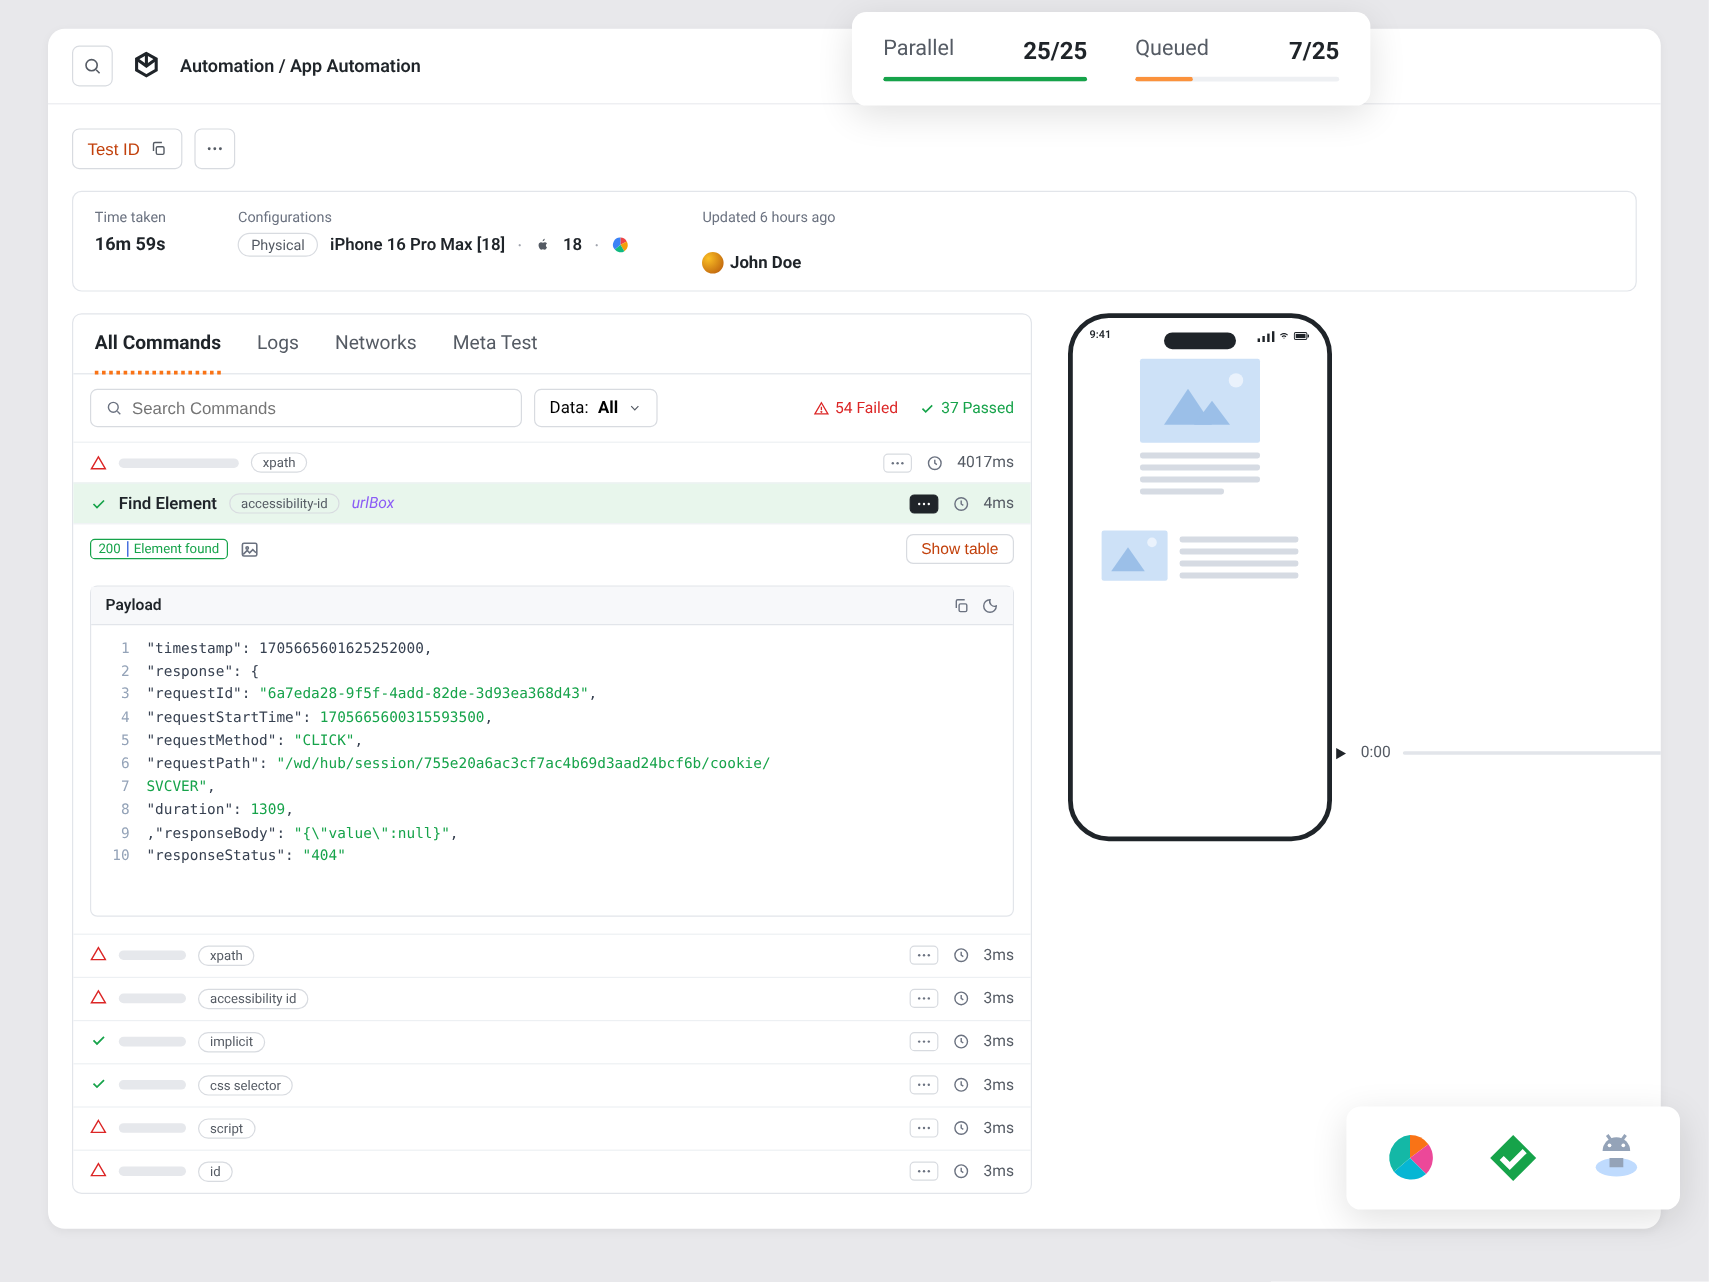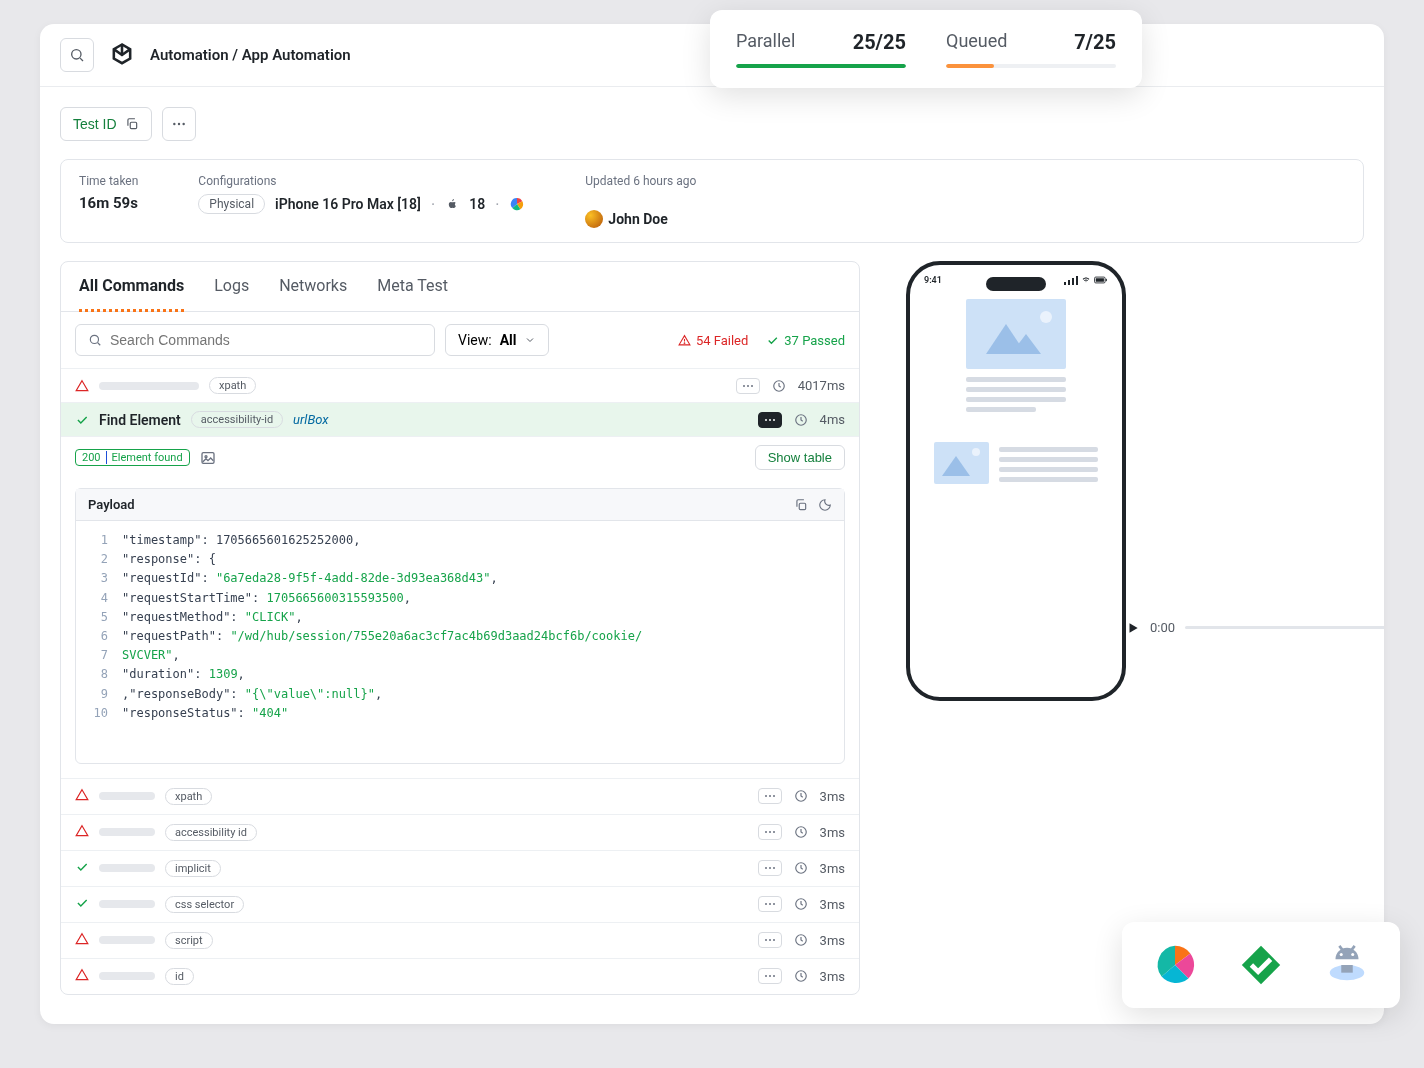--- a/index.html
+++ b/index.html
@@ -24,36 +24,36 @@
 
 
 .body { padding: 20px; }
 .crumbs { display: flex; align-items: center; gap: 10px; font-size: 14px; color: #6b7280; margin-bottom: 12px; }
 .crumbs svg { color: #a0a4ad; }
 .title-row { display: flex; align-items: center; justify-content: space-between; margin-bottom: 18px; }
 .title-left { display: flex; align-items: center; gap: 12px; }
 .badge-pass { background: #16a34a; color: #fff; border-radius: 14px; padding: 4px 12px; font-size: 13px; font-weight: 600; display: inline-flex; align-items: center; gap: 5px; }
 .page-title { font-size: 18px; font-weight: 700; color: #1f2429; }
 .title-right { display: flex; gap: 10px; }
-.btn-outline { border: 1px solid #d8dbe0; background: #fff; border-radius: 6px; padding: 7px 12px; font-size: 14px; color: #15803d; display: flex; align-items: center; gap: 8px; cursor: pointer; }
+.btn-outline { border: 1px solid #d8dbe0; background: #fff; border-radius: 6px; padding: 7px 12px; font-size: 14px; color: #c2410c; display: flex; align-items: center; gap: 8px; cursor: pointer; }
 .icon-btn { width: 34px; height: 34px; border: 1px solid #d8dbe0; border-radius: 6px; display: flex; align-items: center; justify-content: center; cursor: pointer; }
 
 
 .info-strip { border: 1px solid #e2e5ea; border-radius: 8px; padding: 14px 18px; display: flex; gap: 60px; margin-bottom: 18px; }
 .info-col .lbl { font-size: 12px; color: #6b7280; margin-bottom: 6px; }
 .info-col .val { font-size: 15px; font-weight: 700; color: #1f2429; }
 .config-line { display: flex; align-items: center; gap: 10px; }
 .chip { border: 1px solid #d8dbe0; border-radius: 10px; padding: 2px 10px; font-size: 12px; color: #555b64; }
 .cfg-txt { font-size: 14px; font-weight: 600; color: #1f2429; }
 .dot { color: #a0a4ad; }
 .user-line { display: flex; align-items: center; gap: 5px; margin-top: 22px; }
 .avatar { width: 18px; height: 18px; border-radius: 50%; background: radial-gradient(circle at 30% 30%, #fbbf24, #b45309); }
 
 
-.main { display: flex; gap: 46px; }
+.main { display: flex; gap: 30px; }
 .left-panel { flex: 0 0 800px; border: 1px solid #e2e5ea; border-radius: 8px; overflow: hidden; }
 .right-panel { flex: 1; display: flex; flex-direction: row; }
 
 
 .tabs { display: flex; gap: 30px; padding: 0 18px; border-bottom: 1px solid #e2e5ea; }
 .tab { padding: 14px 0; font-size: 16px; color: #555b64; cursor: pointer; }
 .tab.active { font-weight: 700; color: #1f2429; border-bottom: 3px dotted #f97316; margin-bottom: -1px; }
 
 
 .toolbar { display: flex; align-items: center; justify-content: space-between; padding: 12px 14px; gap: 12px; }
@@ -68,21 +68,21 @@
 
 .cmd-row { display: flex; align-items: center; justify-content: space-between; padding: 8px 14px; border-top: 1px solid #edf0f3; }
 .cmd-left { display: flex; align-items: center; gap: 10px; }
 .skel { height: 8px; border-radius: 4px; background: #e6e8ec; }
 .pill { border: 1px solid #d8dbe0; border-radius: 10px; padding: 1px 9px; font-size: 11px; color: #555b64; }
 .cmd-right { display: flex; align-items: center; gap: 12px; font-size: 13px; color: #555b64; }
 .dots-btn { width: 24px; height: 16px; border: 1px solid #d8dbe0; border-radius: 4px; display: flex; align-items: center; justify-content: center; cursor: pointer; }
 
 .cmd-row.green { background: #e8f6ec; }
 .cmd-name { font-weight: 600; font-size: 14px; color: #1f2429; }
-.italic { font-style: italic; color: #0369a1; font-size: 13px; }
+.italic { font-style: italic; color: #8b5cf6; font-size: 13px; }
 
 
 .sub-row { display: flex; align-items: center; justify-content: space-between; padding: 8px 14px; border-top: 1px solid #edf0f3; }
 .badge200 { border: 1px solid #16a34a; color: #16a34a; border-radius: 4px; padding: 1px 6px; font-size: 11px; display: flex; }
 .badge200 span:first-child { border-right: 1px solid #1d4ed8; padding-right: 5px; margin-right: 5px; }
 
 
 .payload-box { margin: 10px 14px 14px; border: 1px solid #e2e5ea; border-radius: 6px; }
 .payload-head { display: flex; justify-content: space-between; align-items: center; padding: 8px 12px; border-bottom: 1px solid #e2e5ea; background: #f7f8fa; }
 .payload-head .lbl { font-size: 13px; font-weight: 600; color: #1f2429; }
@@ -196,21 +196,21 @@
         <div class="toolbar">
           <div class="toolbar-left">
             <div class="search-input">
               <svg width="14" height="14" viewBox="0 0 24 24" fill="none" stroke="#6b7280" stroke-width="2">
                   <circle cx="11" cy="11" r="7"></circle>
                   <path d="m21 21-4.3-4.3"></path>
                 </svg>
               <input placeholder="Search Commands" style="">
             </div>
             <div class="view-btn">
-              <span>View:</span>
+              <span>Data:</span>
               <b>All</b>
               <svg width="12" height="12" viewBox="0 0 24 24" fill="none" stroke="#555b64" stroke-width="2">
                   <path d="m6 9 6 6 6-6"></path>
                 </svg>
             </div>
           </div>
           <div class="toolbar-right">
             <span class="fail-txt">
               <svg width="13" height="13" viewBox="0 0 24 24" fill="none" stroke="#dc2626" stroke-width="2">
                   <path d="M12 3 22 20 H2 Z"></path>

